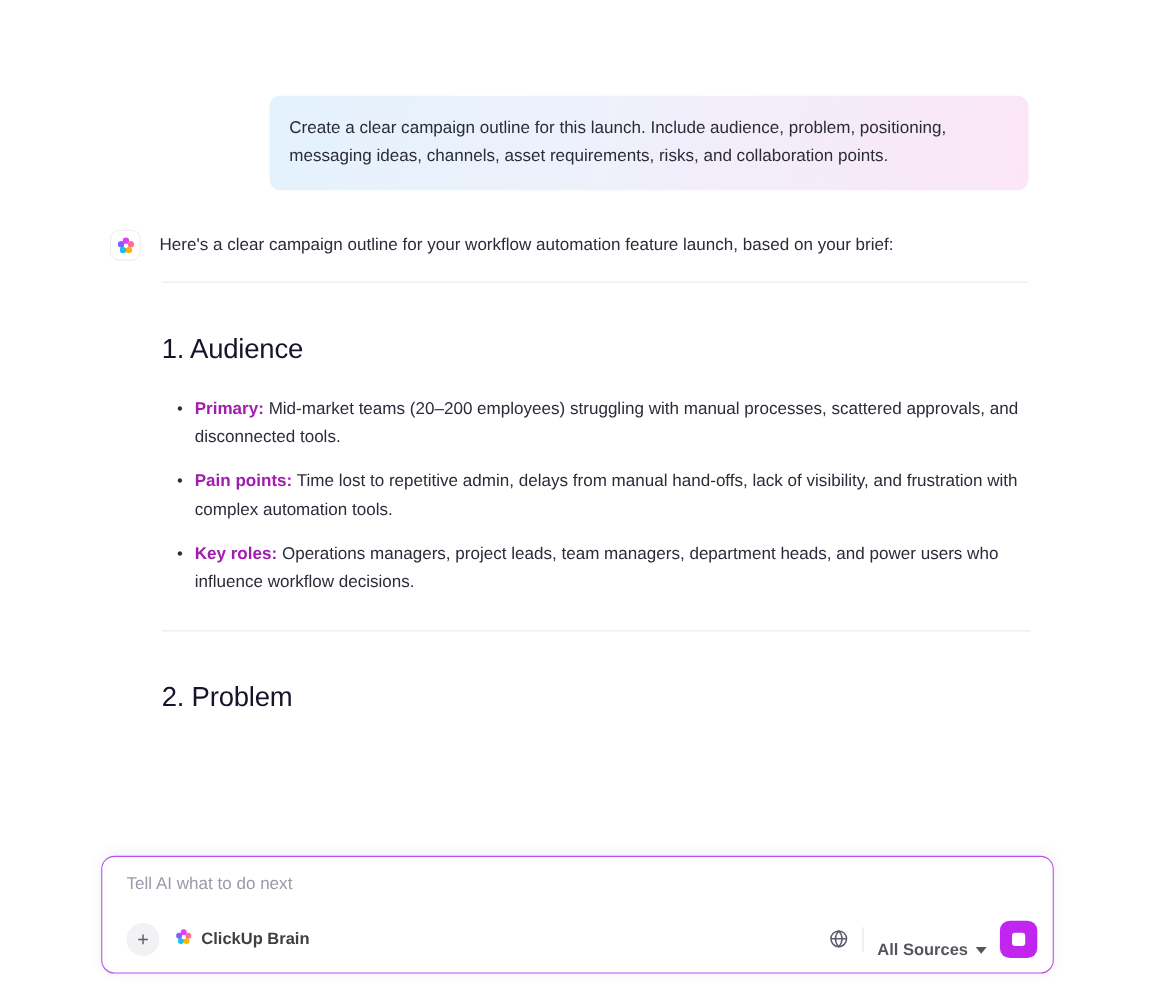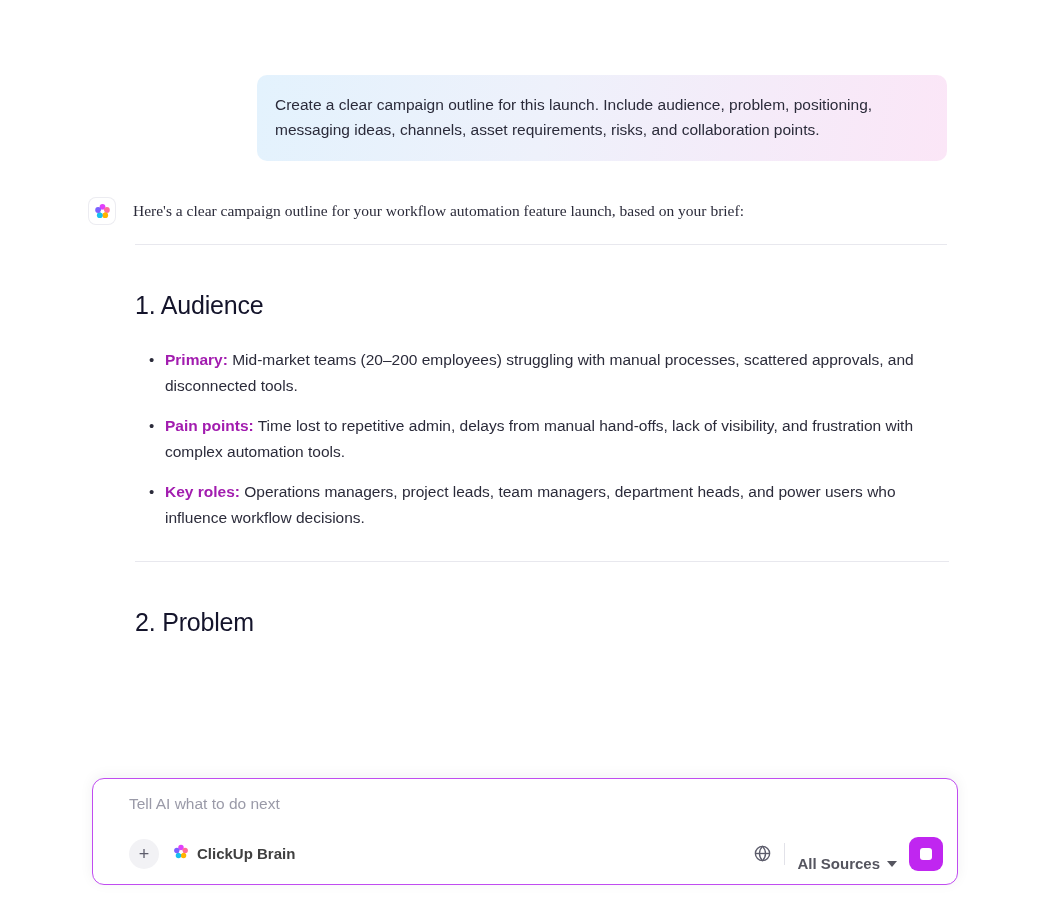--- a/index.html
+++ b/index.html
@@ -22,21 +22,21 @@
   }
 
   
   .conversation {
     position: absolute;
     left: 0;
     top: 0;
     width: 1050px;
     height: 782px;
     overflow: hidden;
-    padding: 1px;
+    padding: 13px;
   }
 
   
   .user-row {
     display: flex;
     justify-content: flex-end;
     padding: 74px 102px 0 0;
   }
   .user-bubble {
     max-width: 690px;
@@ -46,21 +46,20 @@
     font-size: 15.5px;
     line-height: 25px;
     color: #2b2b3a;
   }
 
   
   .assistant-row {
     display: flex;
     align-items: flex-start;
     padding: 36px 0 0 88px;
-    font-family: Liberation Serif, serif;
   }
   .brain-avatar {
     width: 26px;
     height: 26px;
     border-radius: 7px;
     background: #ffffff;
     box-shadow: 0 0 0 1px #ececf1;
     display: flex;
     align-items: center;
     justify-content: center;
@@ -124,21 +123,21 @@
   
   .composer-wrap {
     position: absolute;
     left: 92px;
     top: 778px;
     width: 866px;
     background: #ffffff;
     border: 1.5px solid #c04cf0;
     border-radius: 12px;
     box-shadow: 0 -2px 14px rgba(20,20,43,0.06);
-    padding: 16px 14px 12px 36px;
+    padding: 16px 14px 12px 22px;
   }
   .composer-input {
     border: none;
     outline: none;
     width: 100%;
     font-size: 15.5px;
     font-family: "Liberation Sans", sans-serif;
     color: #1a1a2e;
     background: transparent;
     padding: 0;

